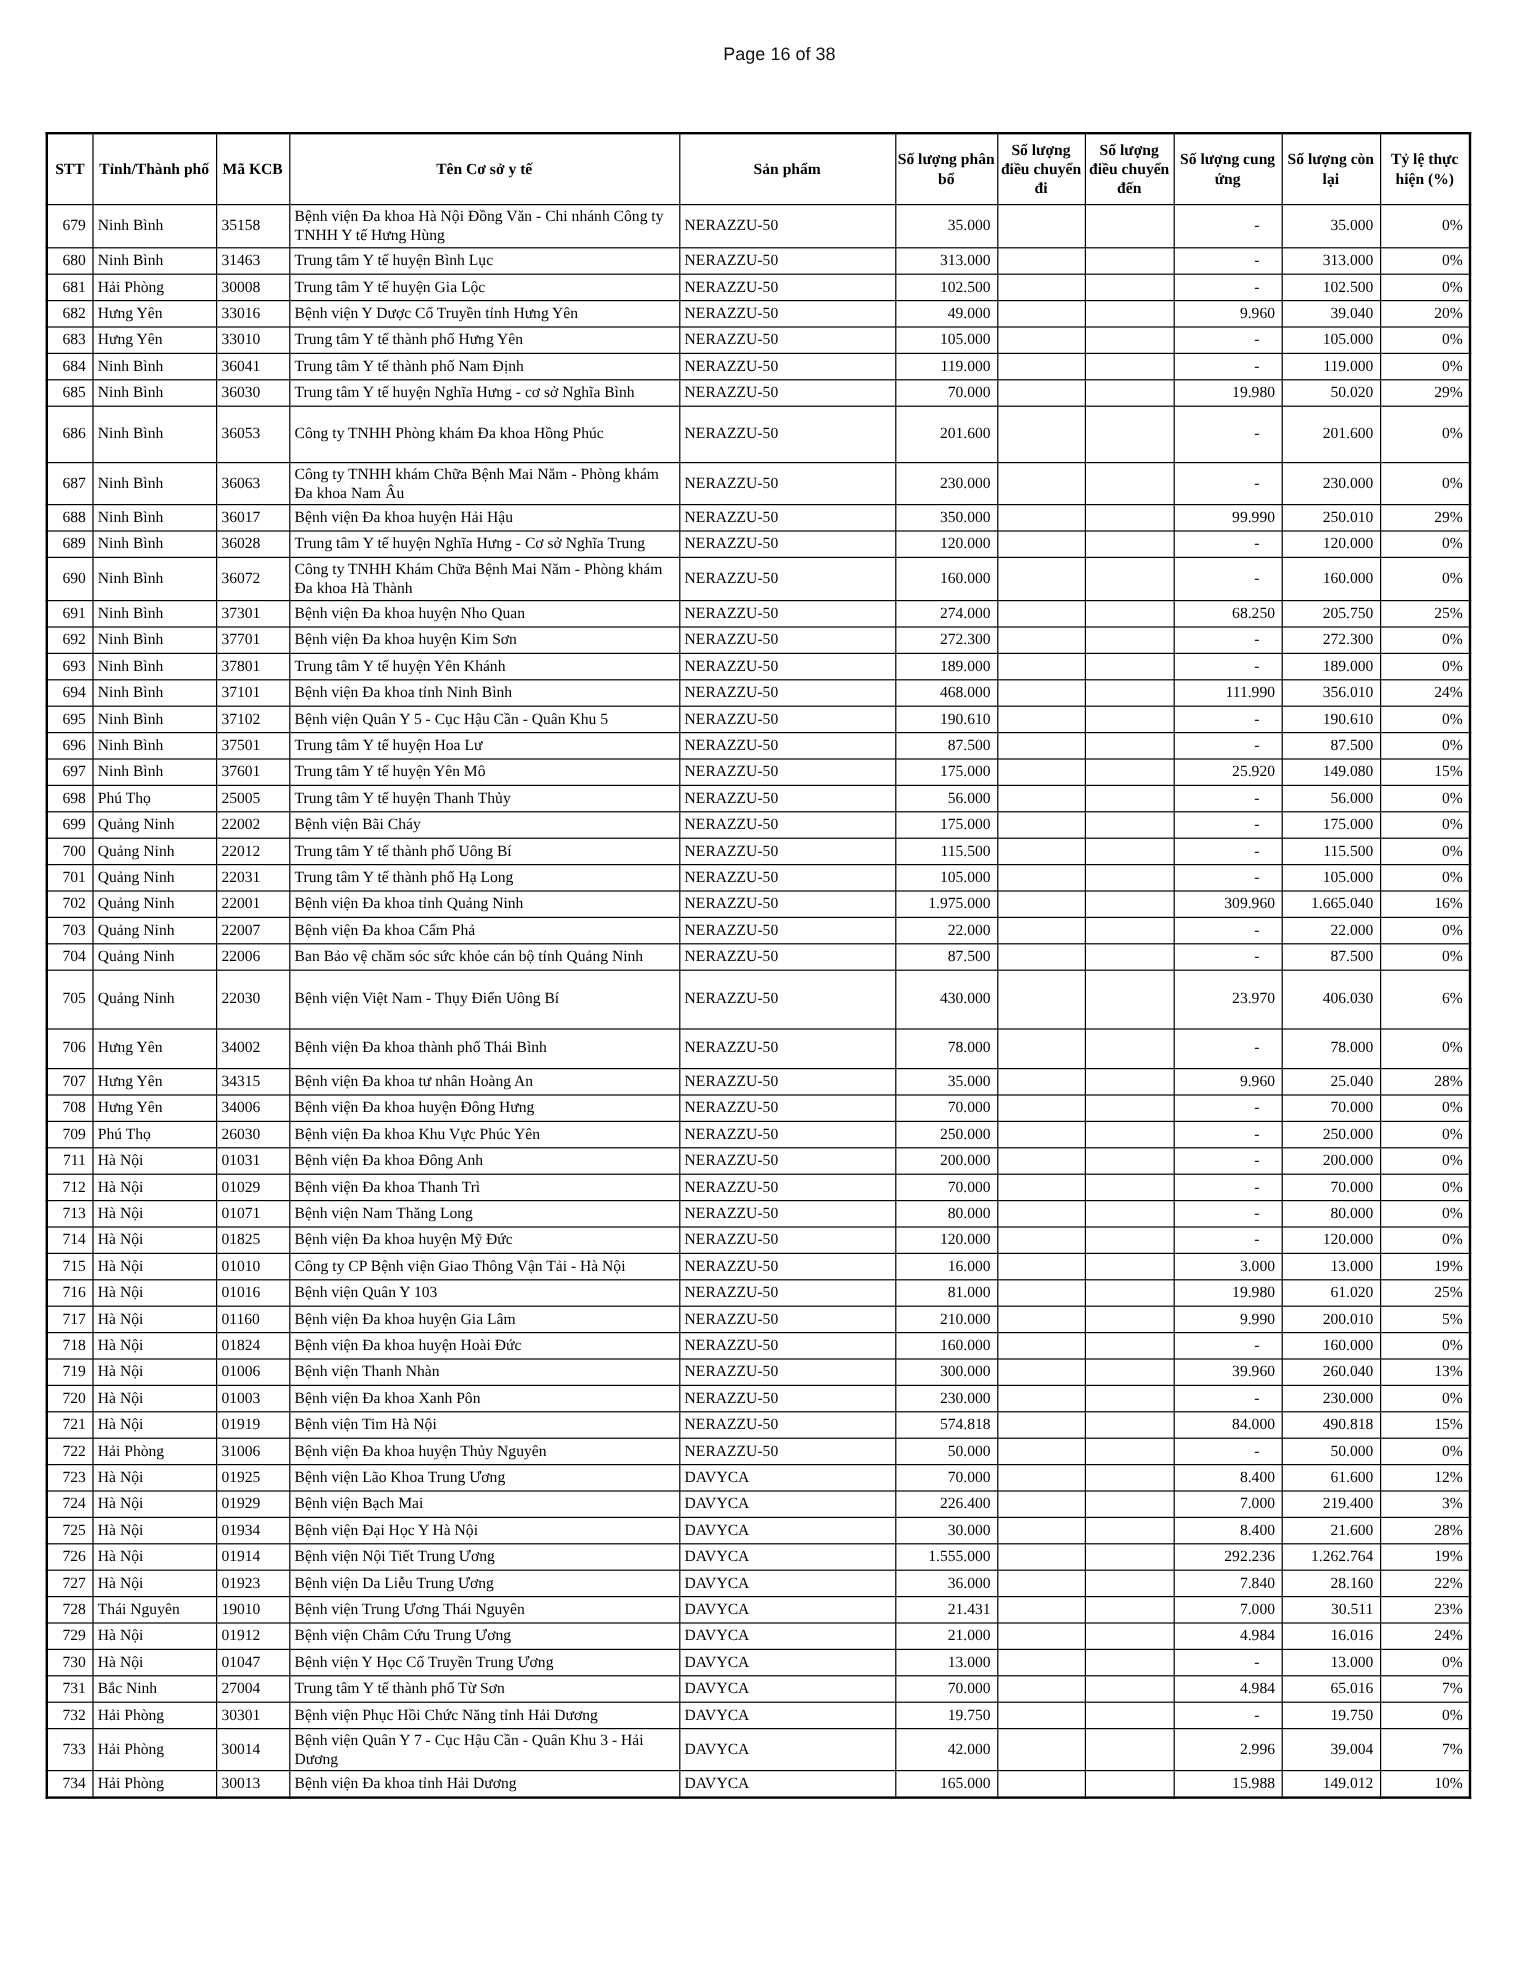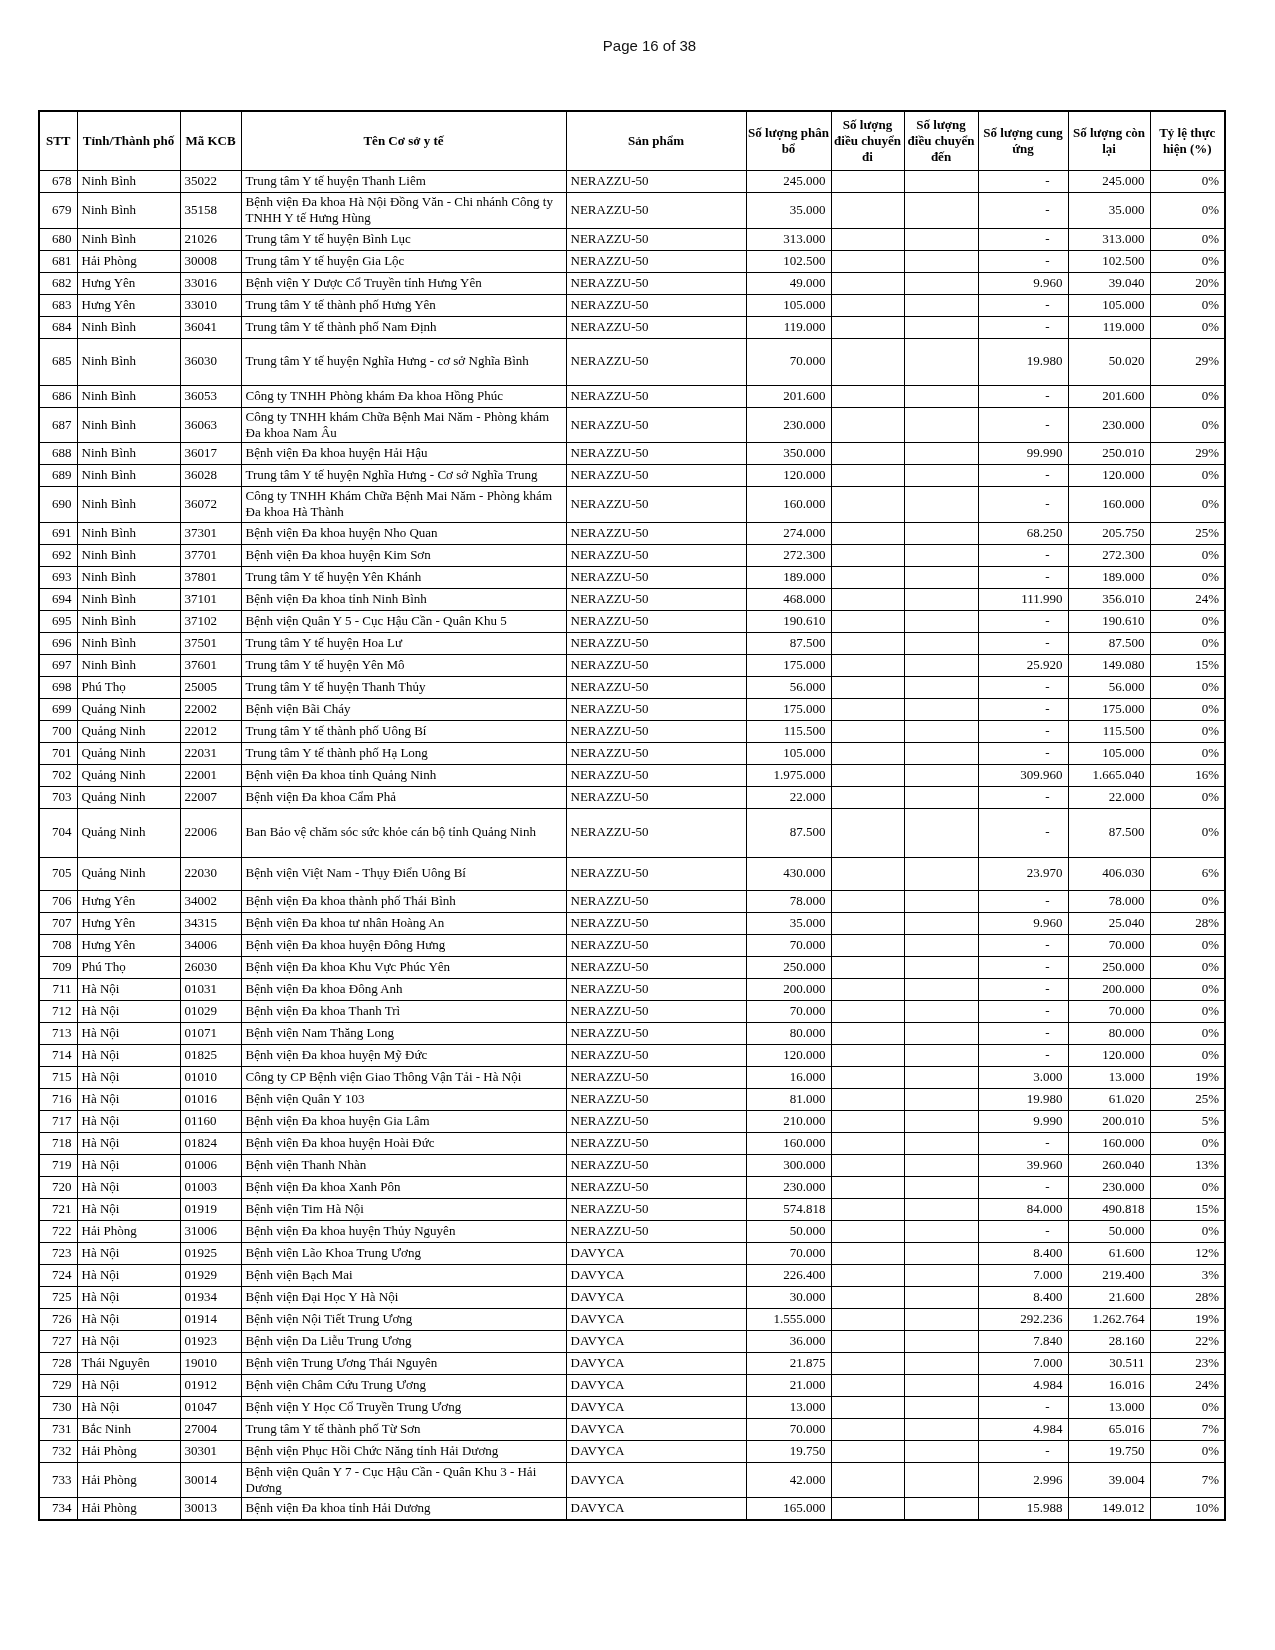--- a/index.html
+++ b/index.html
@@ -68,49 +68,36 @@
           <th>Số lượng phân bổ</th>
           <th>Số lượng điều chuyển đi</th>
           <th>Số lượng điều chuyển đến</th>
           <th>Số lượng cung ứng</th>
           <th>Số lượng còn lại</th>
           <th>Tỷ lệ thực hiện (%)</th>
         </tr>
     </thead>
     <tbody id="table-body">
         <tr>
-          <td class="num">678</td>
-          <td class="txt">Ninh Bình</td>
-          <td class="txt">35022</td>
-          <td class="txt">Trung tâm Y tế huyện Thanh Liêm</td>
-          <td class="txt">NERAZZU-50</td>
-          <td class="num">245.000</td>
-          <td class="num"></td>
-          <td class="num"></td>
-          <td class="num dash">-</td>
-          <td class="num">245.000</td>
-          <td class="num">0%</td>
-        </tr>
-        <tr>
           <td class="num">679</td>
           <td class="txt">Ninh Bình</td>
           <td class="txt">35158</td>
           <td class="txt">Bệnh viện Đa khoa Hà Nội Đồng Văn - Chi nhánh Công ty TNHH Y tế Hưng Hùng</td>
           <td class="txt">NERAZZU-50</td>
           <td class="num">35.000</td>
           <td class="num"></td>
           <td class="num"></td>
           <td class="num dash">-</td>
           <td class="num">35.000</td>
           <td class="num">0%</td>
         </tr>
         <tr>
           <td class="num">680</td>
           <td class="txt">Ninh Bình</td>
-          <td class="txt">21026</td>
+          <td class="txt">31463</td>
           <td class="txt">Trung tâm Y tế huyện Bình Lục</td>
           <td class="txt">NERAZZU-50</td>
           <td class="num">313.000</td>
           <td class="num"></td>
           <td class="num"></td>
           <td class="num dash">-</td>
           <td class="num">313.000</td>
           <td class="num">0%</td>
         </tr>
         <tr>
@@ -710,21 +697,21 @@
           <td class="num">7.840</td>
           <td class="num">28.160</td>
           <td class="num">22%</td>
         </tr>
         <tr>
           <td class="num">728</td>
           <td class="txt">Thái Nguyên</td>
           <td class="txt">19010</td>
           <td class="txt">Bệnh viện Trung Ương Thái Nguyên</td>
           <td class="txt">DAVYCA</td>
-          <td class="num">21.875</td>
+          <td class="num">21.431</td>
           <td class="num"></td>
           <td class="num"></td>
           <td class="num">7.000</td>
           <td class="num">30.511</td>
           <td class="num">23%</td>
         </tr>
         <tr>
           <td class="num">729</td>
           <td class="txt">Hà Nội</td>
           <td class="txt">01912</td>

